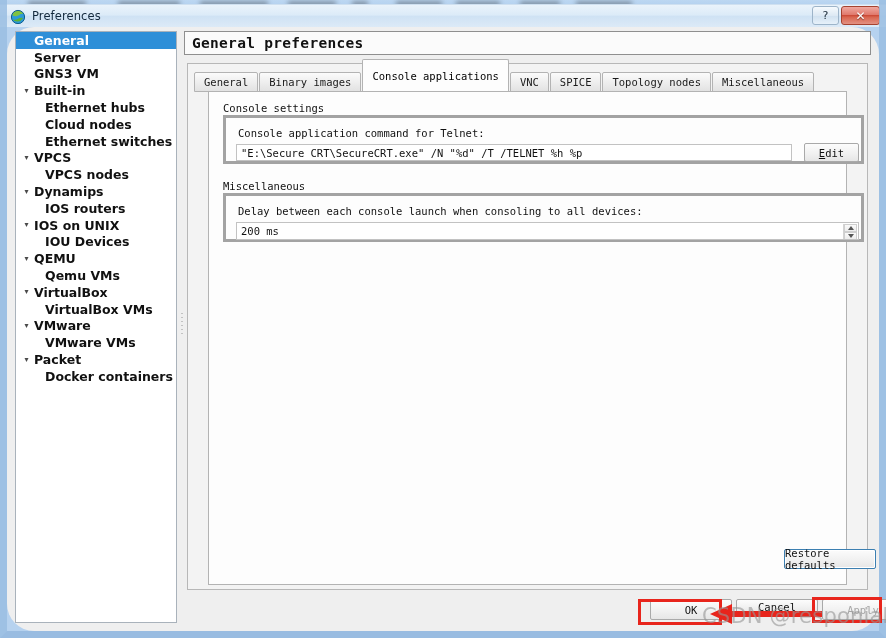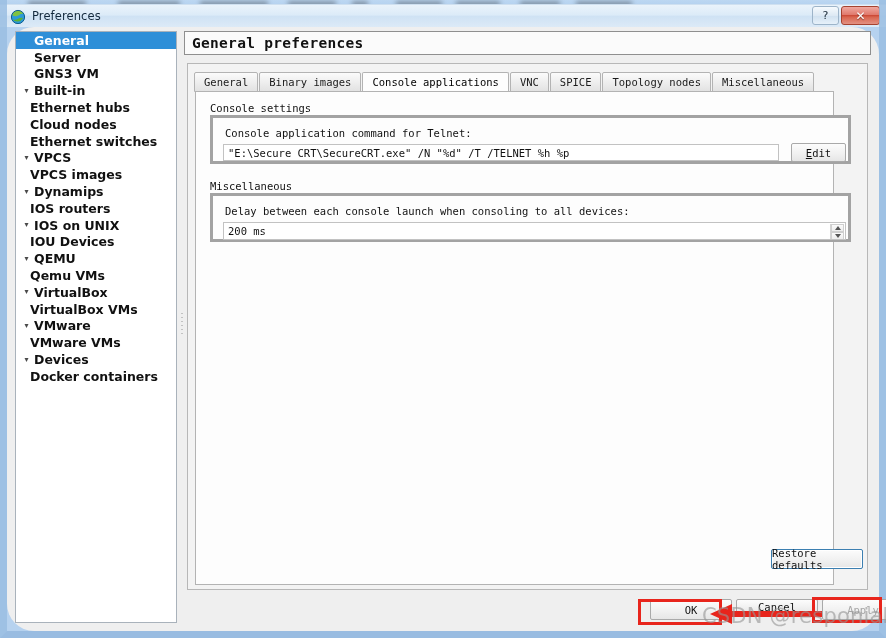--- a/index.html
+++ b/index.html
@@ -99,21 +99,21 @@
     text-align: center;
     font-size: 8px; color: #4a4a4a; font-weight: normal;
     line-height: 16px;
   }
   .tree-item .lbl { padding-left: 1px; }
   .tree-item.selected {
     background: #2e8fd8;
     color: #ffffff;
   }
   .indent-0 { padding-left: 4px; }
-  .indent-1 { padding-left: 0; }
+  .indent-1 { padding-left: 15px; }
 
   
   #splitter {
     position: absolute; left: 171px; top: 4px; width: 8px; height: 592px;
     background: #efefef;
   }
   #splitter .grip {
     position: absolute; left: 3px; top: 282px; width: 2px; height: 26px;
   }
   #splitter .grip i {
@@ -154,27 +154,27 @@
     display: flex; align-items: center;
     font-family: "DejaVu Sans Mono", monospace;
     font-size: 10.5px; color: #1a1a1a;
     background: linear-gradient(to bottom,#fbfbfb,#ececec 60%,#e2e2e2);
     border: 1px solid #b3b3b3;
     border-bottom: 1px solid #b3b3b3;
     border-radius: 2px 2px 0 0;
     white-space: nowrap;
   }
   .tab.active {
-    height: 20px;
+    height: 33px;
     background: #fdfdfd;
     border-bottom: 1px solid #fdfdfd;
     color: #000;
   }
   #tab-page {
-    position: absolute; left: 7px; top: 27px; width: 639px; height: 494px;
+    position: absolute; left: 20px; top: 27px; width: 639px; height: 494px;
     background: #fdfdfd;
     border: 1px solid #b3b3b3;
   }
 
   .group {
     position: absolute;
   }
   .group-title {
     position: absolute; left: 0; top: 0;
     font-family: "DejaVu Sans Mono", monospace;
@@ -320,21 +320,21 @@
             <div class="tree-item indent-1">
               <span class="twisty"></span>
               <span class="lbl">Ethernet switches</span>
             </div>
             <div class="tree-item indent-0">
               <span class="twisty">▾</span>
               <span class="lbl">VPCS</span>
             </div>
             <div class="tree-item indent-1">
               <span class="twisty"></span>
-              <span class="lbl">VPCS images</span>
+              <span class="lbl">VPCS nodes</span>
             </div>
             <div class="tree-item indent-0">
               <span class="twisty">▾</span>
               <span class="lbl">Dynamips</span>
             </div>
             <div class="tree-item indent-1">
               <span class="twisty"></span>
               <span class="lbl">IOS routers</span>
             </div>
             <div class="tree-item indent-0">
@@ -364,21 +364,21 @@
             <div class="tree-item indent-0">
               <span class="twisty">▾</span>
               <span class="lbl">VMware</span>
             </div>
             <div class="tree-item indent-1">
               <span class="twisty"></span>
               <span class="lbl">VMware VMs</span>
             </div>
             <div class="tree-item indent-0">
               <span class="twisty">▾</span>
-              <span class="lbl">Devices</span>
+              <span class="lbl">Packet</span>
             </div>
             <div class="tree-item indent-1">
               <span class="twisty"></span>
               <span class="lbl">Docker containers</span>
             </div>
           </div>
       </div>
     </div>
 
     <div id="splitter">

